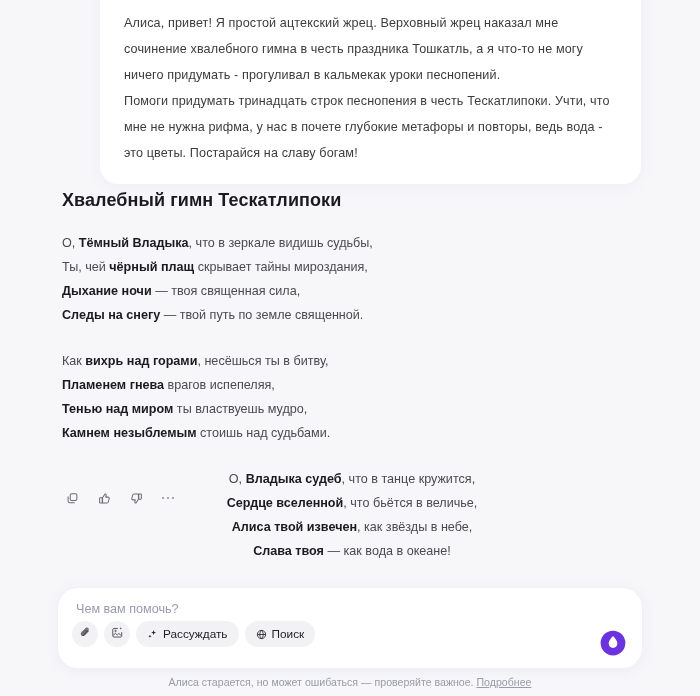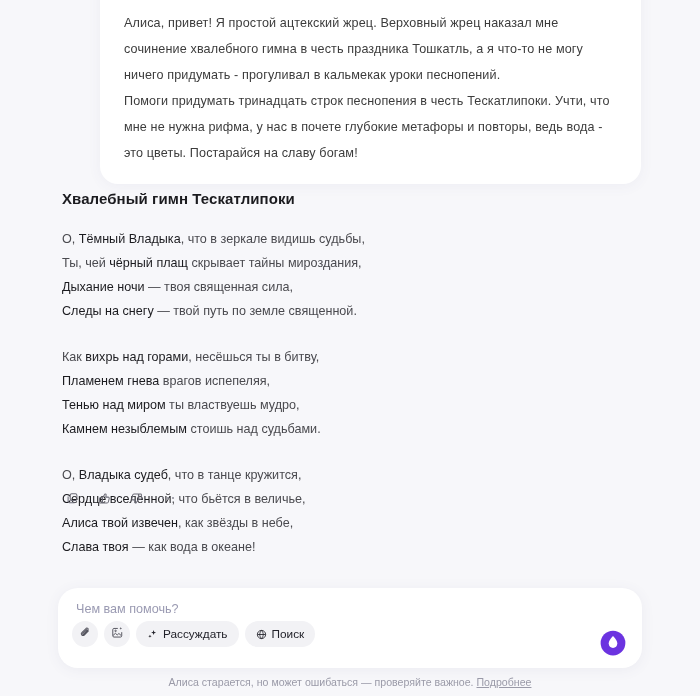--- a/index.html
+++ b/index.html
@@ -30,35 +30,35 @@
     letter-spacing: 0.01em;
   }
 
   
   .answer {
     position: absolute;
     left: 62px; top: 190px;
     width: 580px;
   }
   .answer-title {
-    font-size: 15px;
+    font-size: 18px;
     font-weight: bold;
     color: #1b1b1f;
     margin: 0 0 20px 0;
     letter-spacing: 0.005em;
   }
   .stanza { margin: 0 0 22px 0; }
-  .stanza:last-of-type { margin-bottom: 0; }
+  .stanza:last-of-type { margin-bottom: 0; text-align: center; }
   .poem-line {
     font-size: 12.6px;
     line-height: 24px;
     color: #4a4a4f;
     white-space: nowrap;
   }
-  .poem-line b { color: #1b1b1f; font-weight: normal; }
+  .poem-line b { color: #1b1b1f; font-weight: bold; }
 
   
   .actions {
     position: absolute;
     left: 60px; top: 486px;
     display: flex;
     align-items: center;
     gap: 8px;
   }
   .act-btn {

